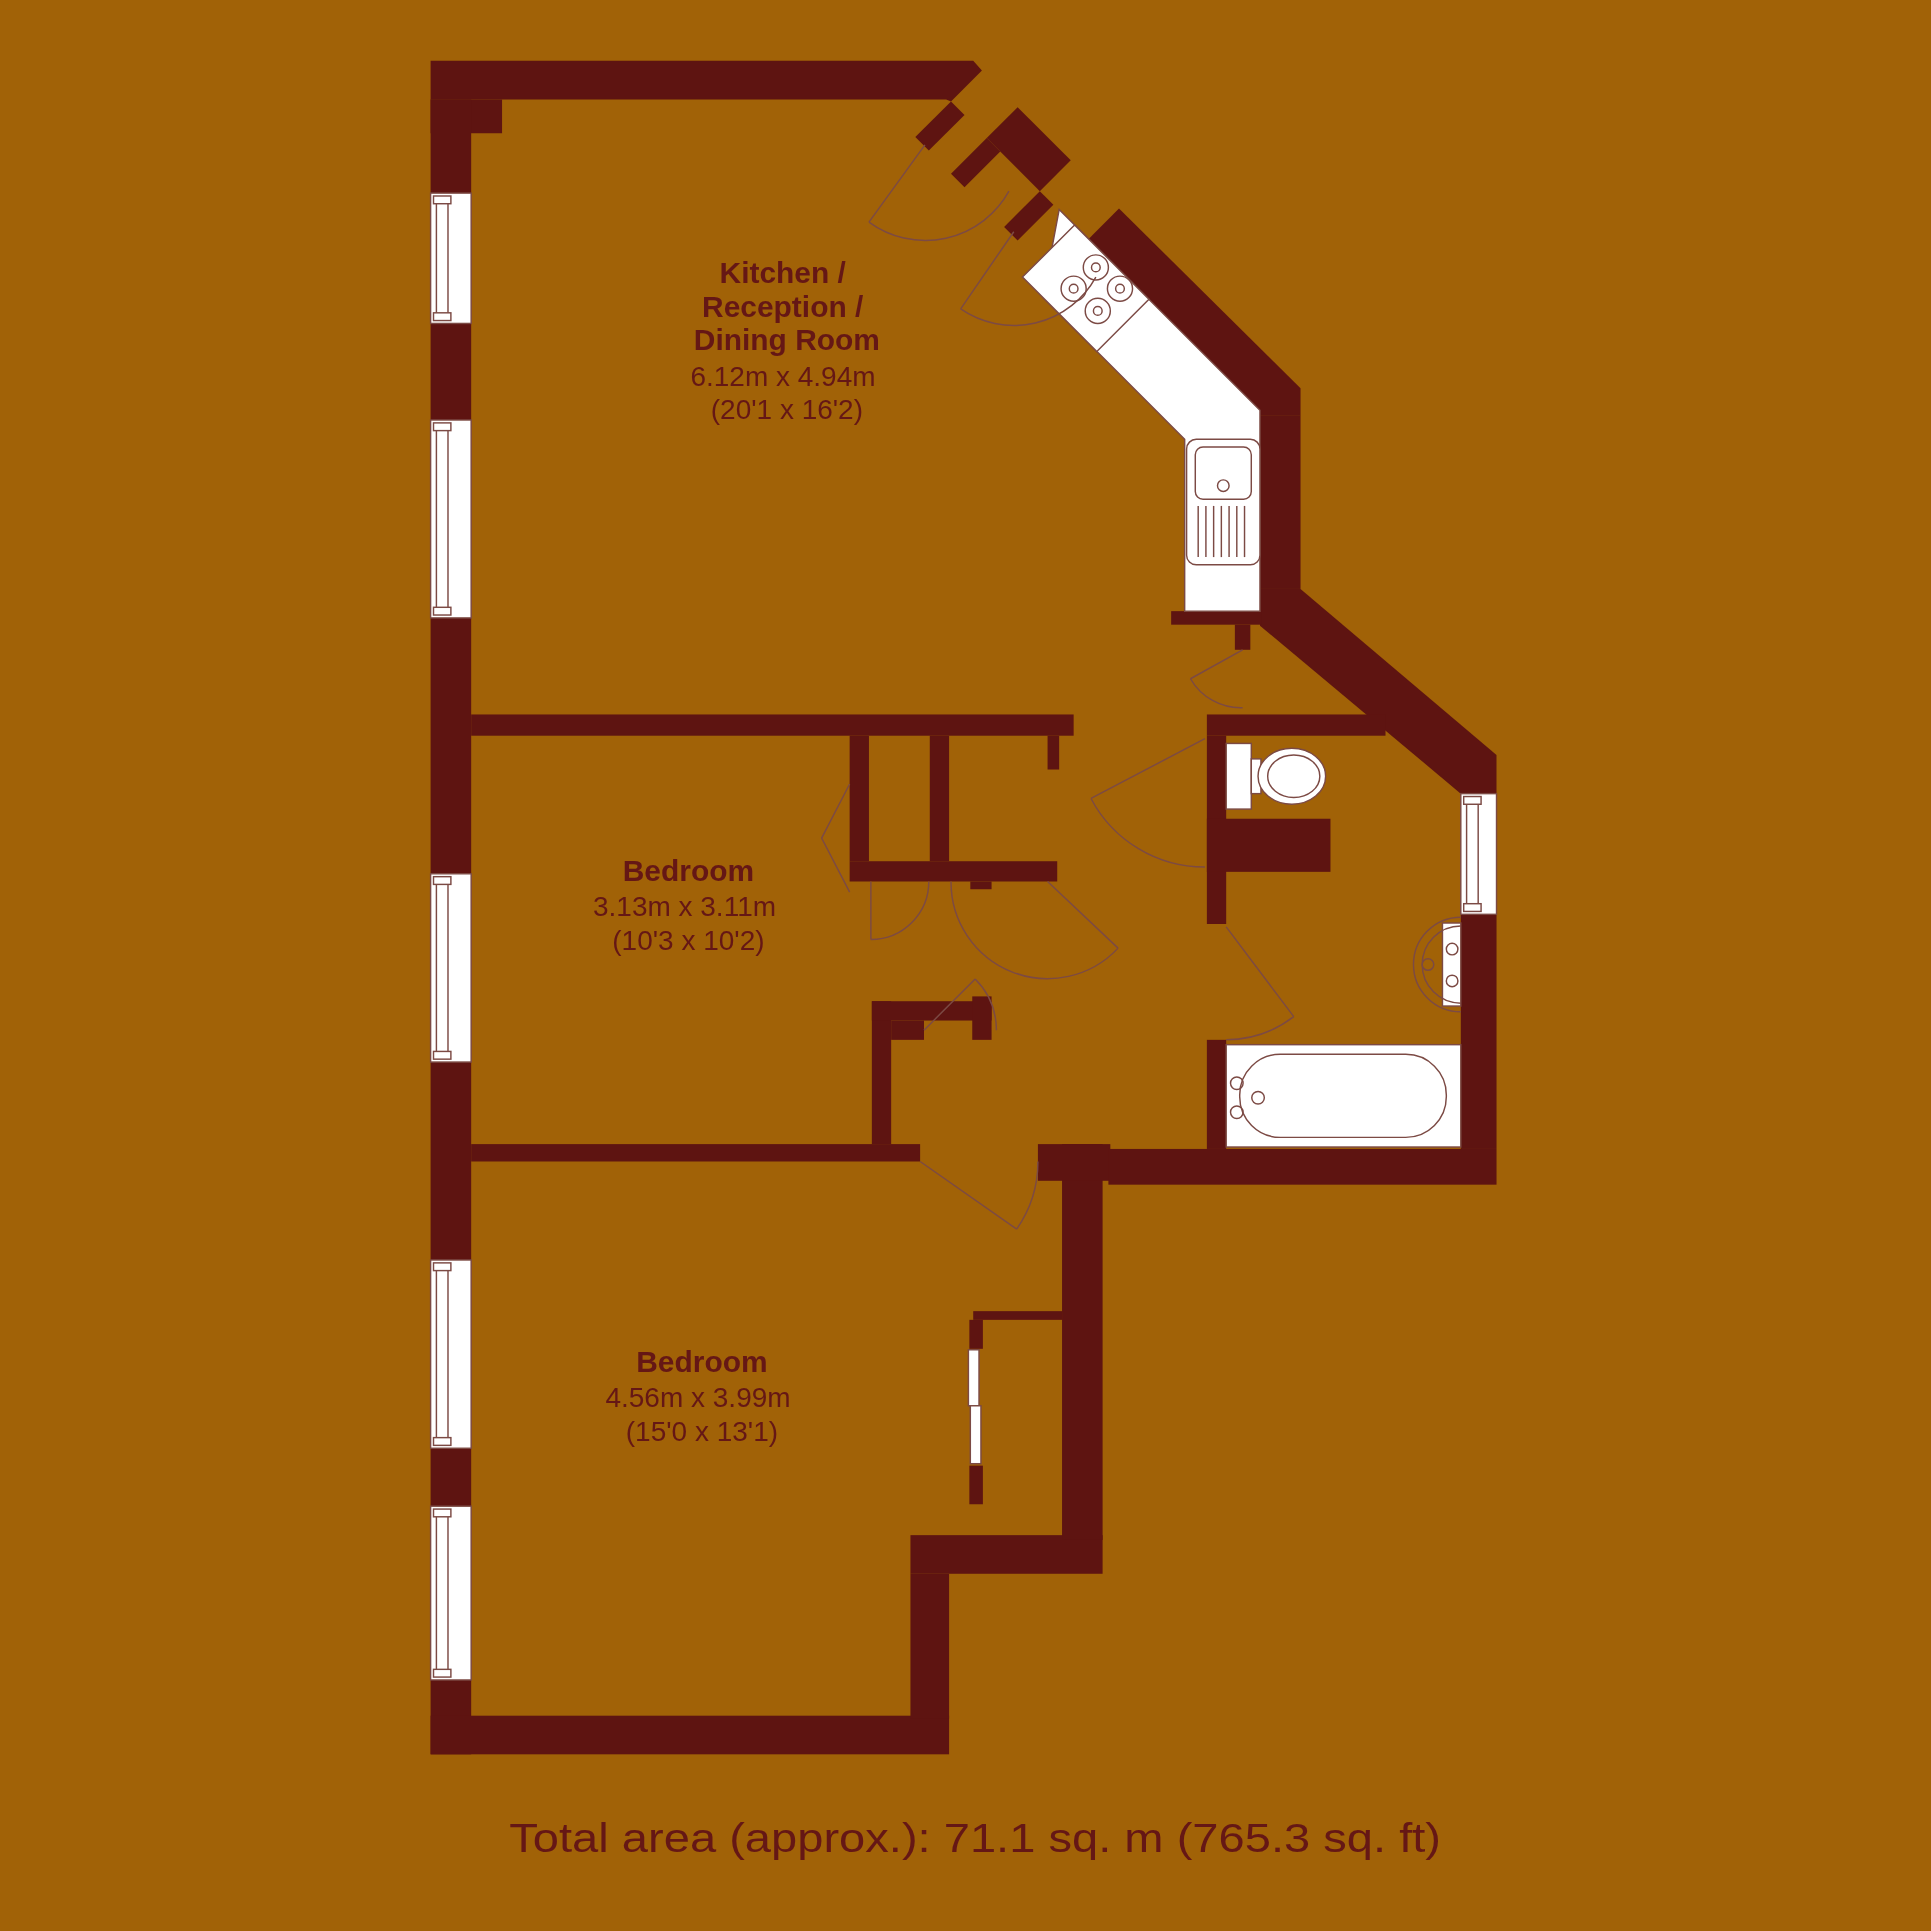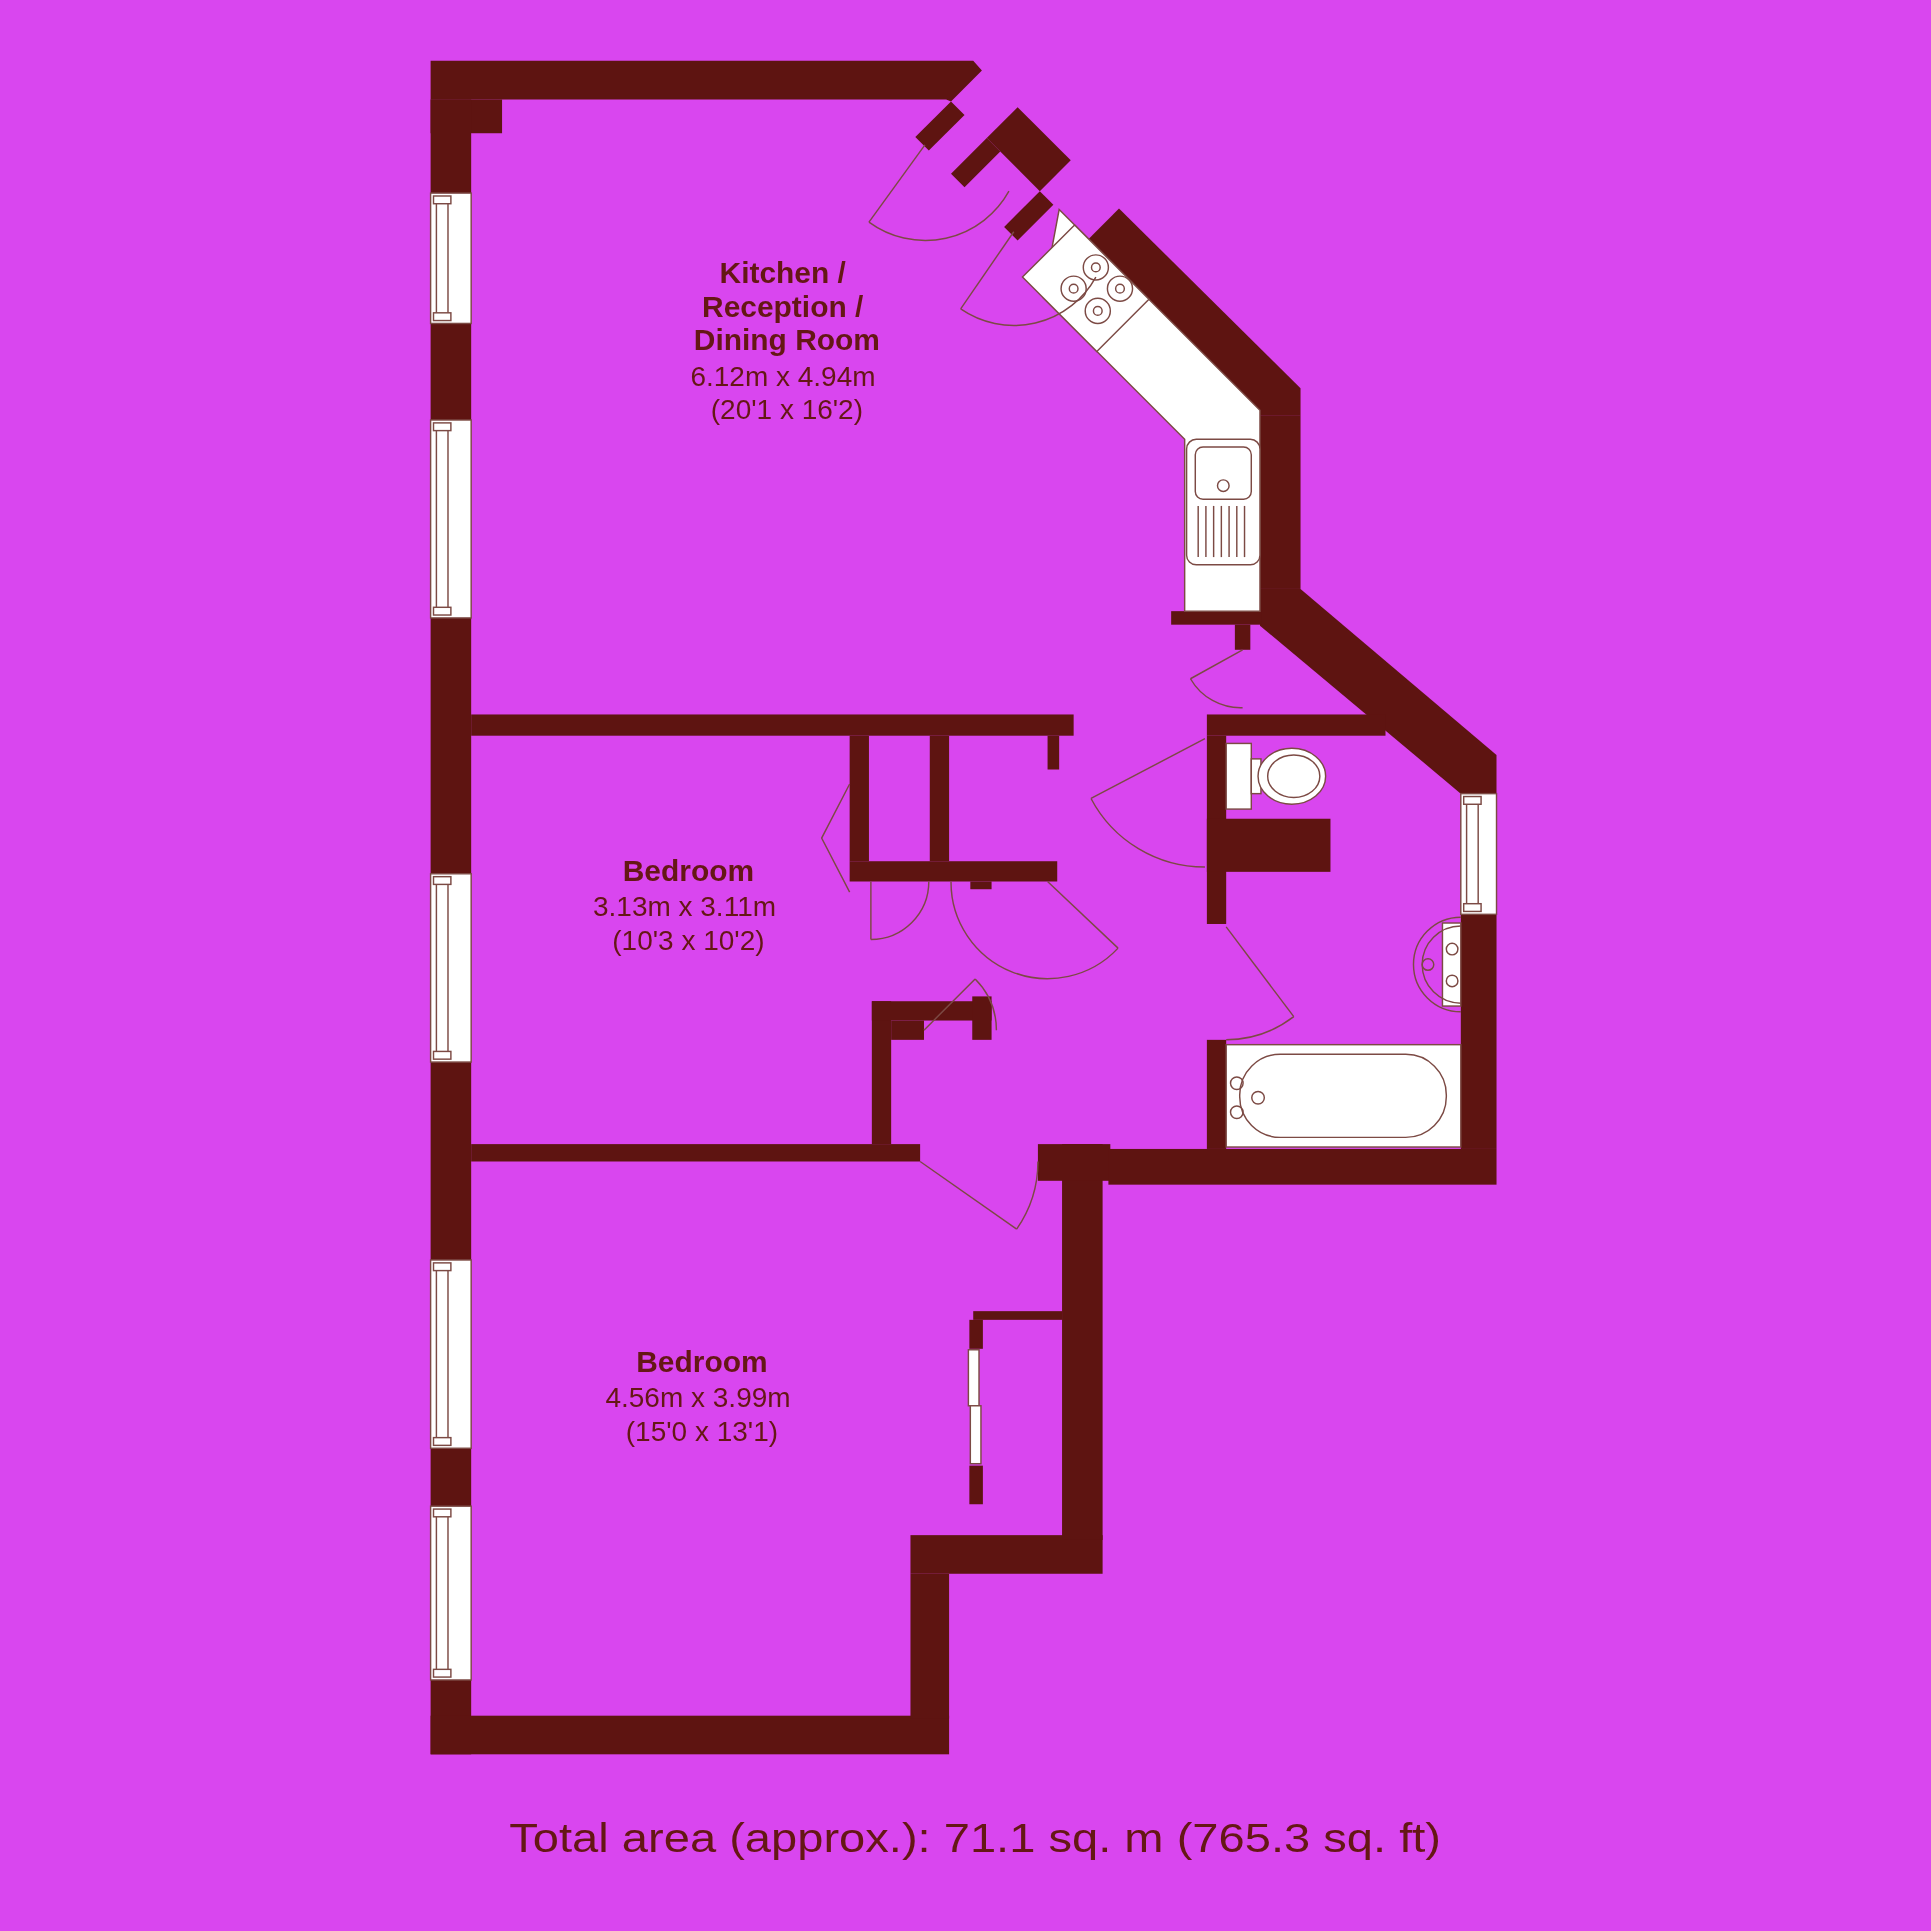--- a/index.html
+++ b/index.html
@@ -1,16 +1,16 @@
 <!DOCTYPE html>
 <html><head>
 <meta charset="utf-8">
 <style>
   html,body{margin:0;padding:0;background:#ffffff;}
-  .page{position:relative;width:1931px;height:1931px;background:#d946ef;overflow:hidden;}
+  .page{position:relative;width:1931px;height:1931px;background:#a16207;overflow:hidden;}
   svg{position:absolute;left:0;top:0;}
   .w{fill:#5E1411;stroke:none;}
   .lnthin{fill:none;stroke:#7C4A44;stroke-width:1.5;}
   .lnf-thin{fill:#ffffff;stroke:#7C4A44;stroke-width:1.5;}
   .room-name{font-family:"Liberation Sans", sans-serif;font-weight:bold;font-size:31px;fill:#651715;text-anchor:middle;}
   .room-dims{font-family:"Liberation Sans", sans-serif;font-weight:normal;font-size:29px;fill:#651715;text-anchor:middle;}
   .footer-text{font-family:"Liberation Sans", sans-serif;font-weight:normal;font-size:42px;fill:#651715;text-anchor:middle;}
 </style>
 </head>
 <body>

